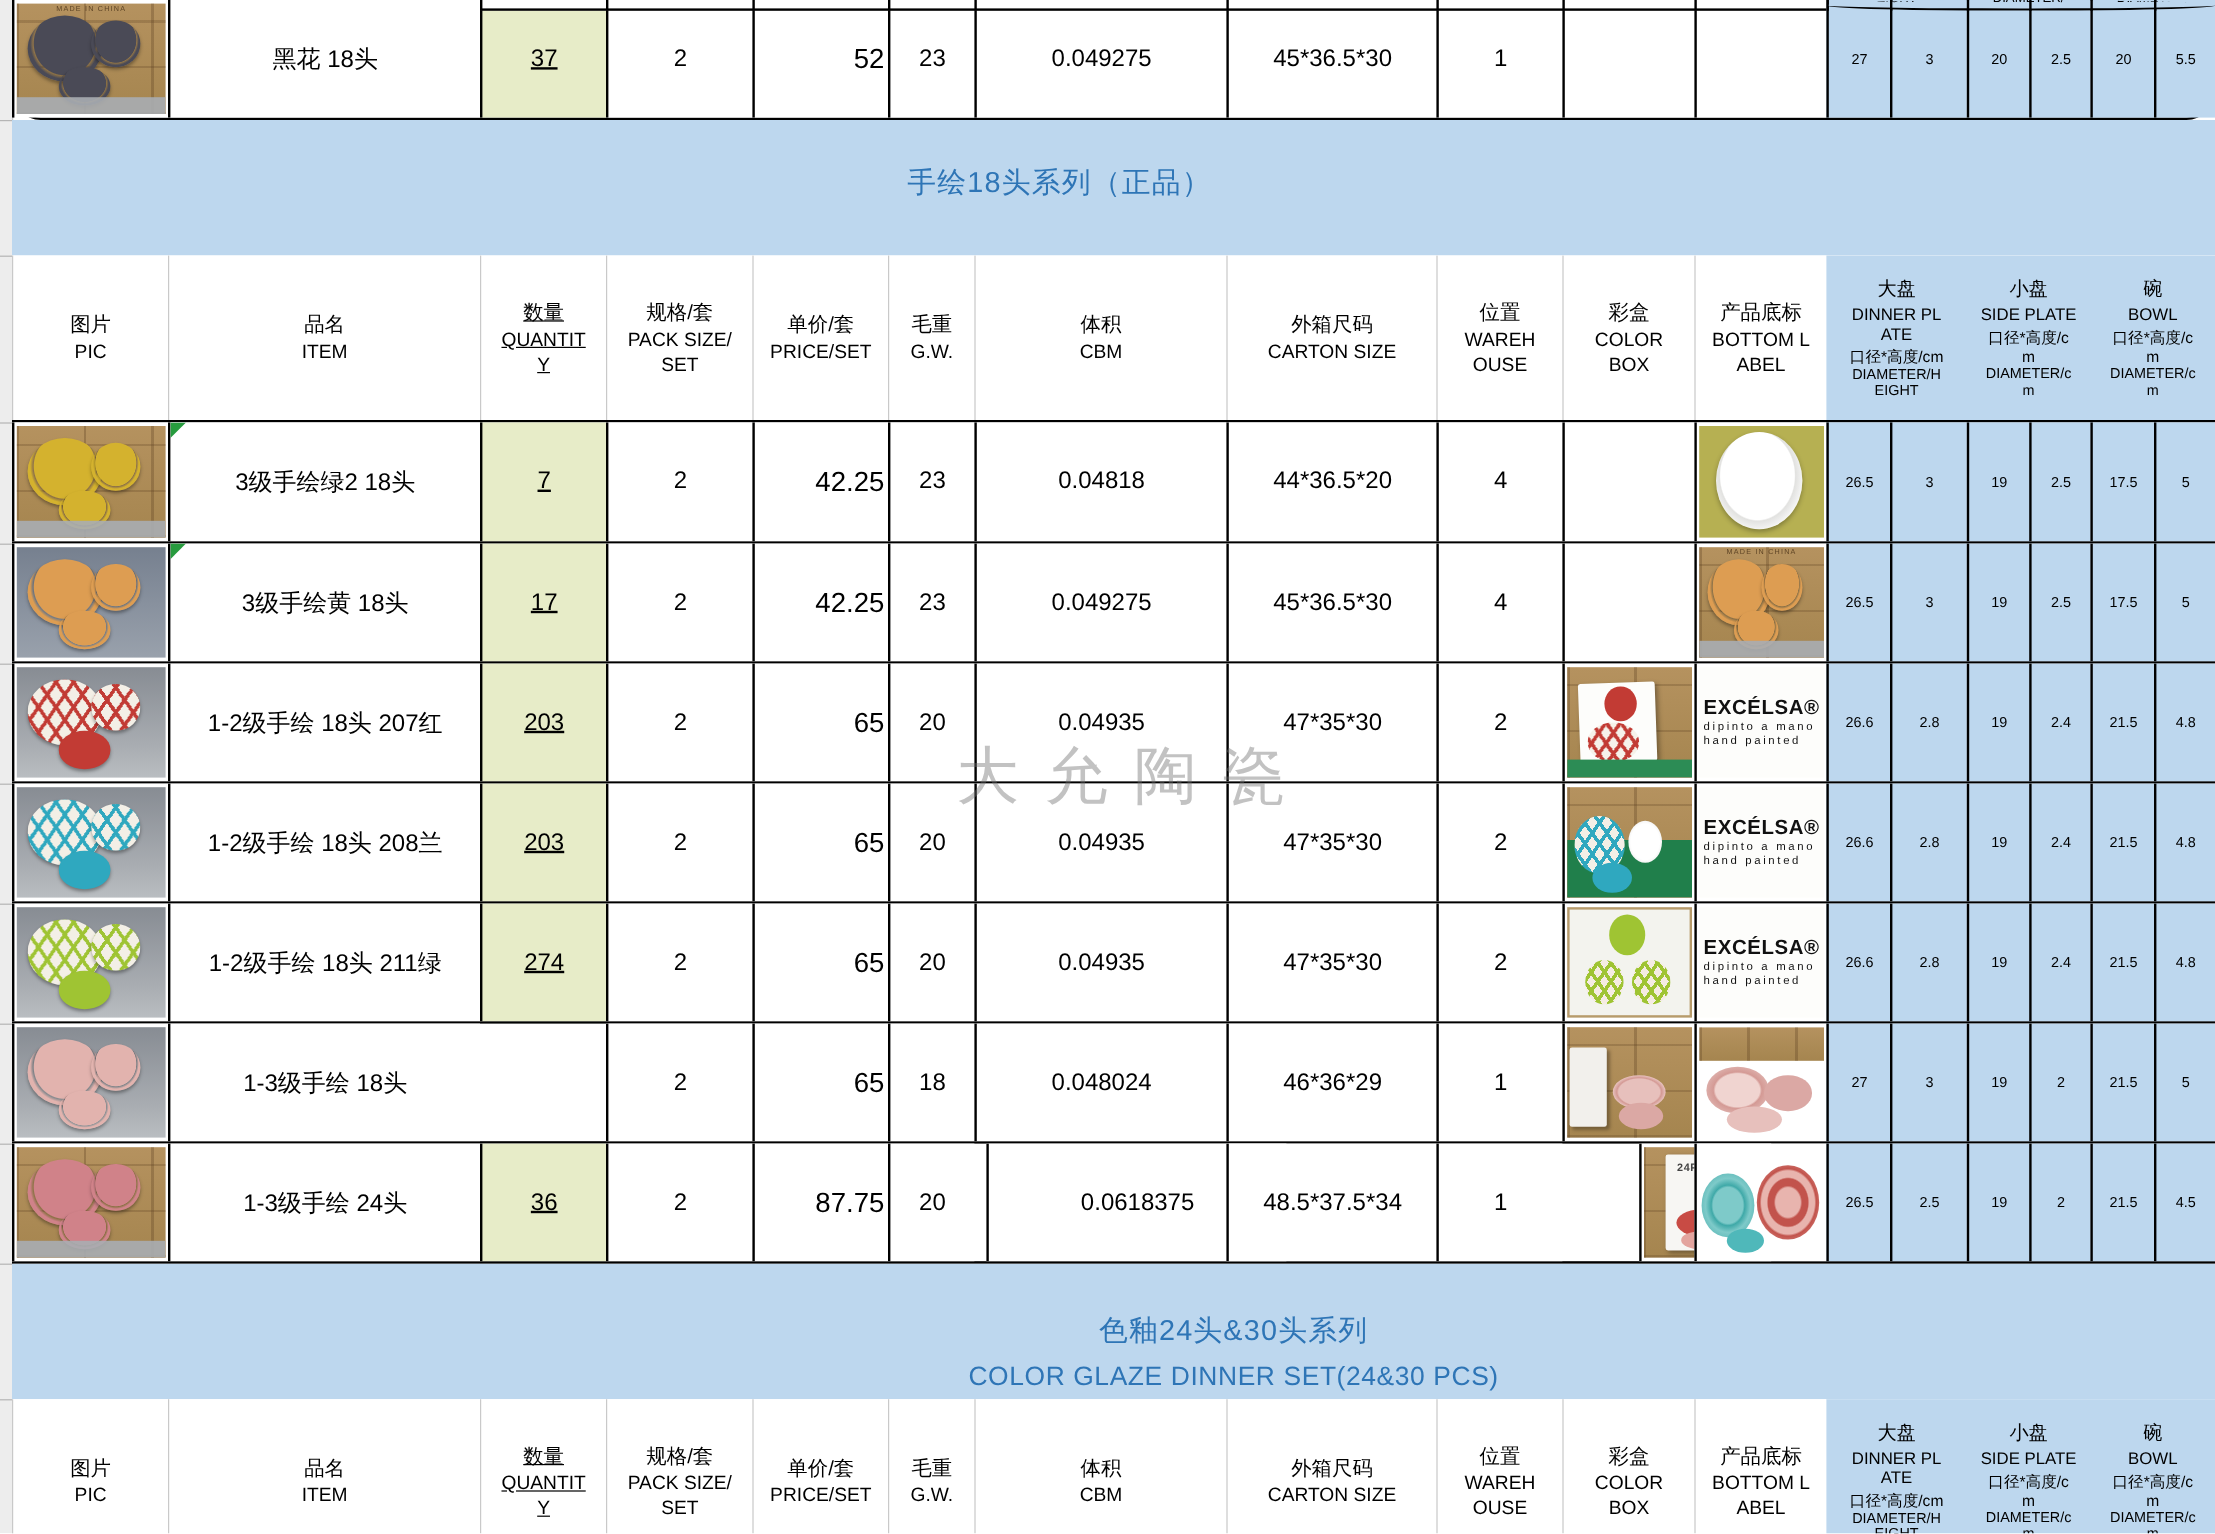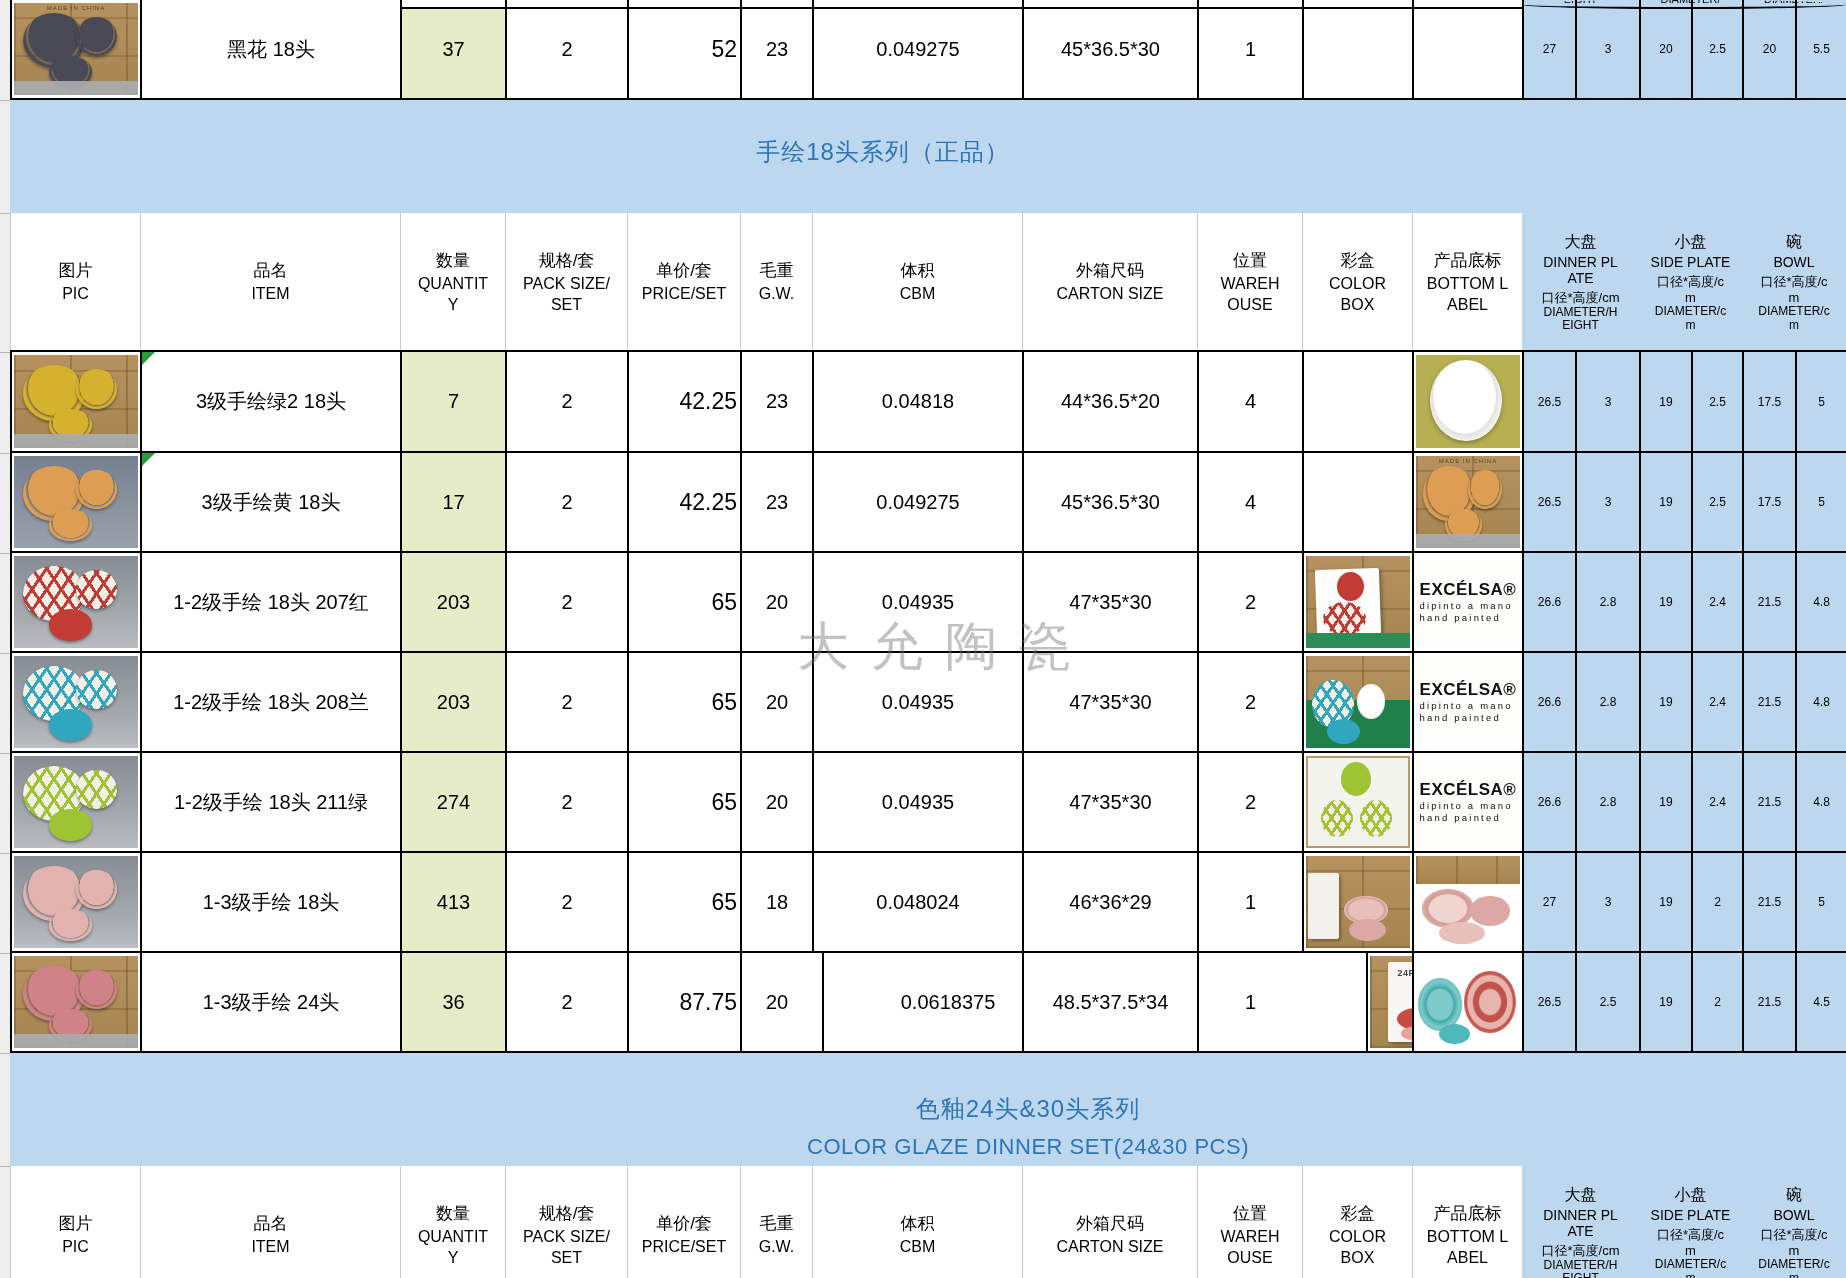--- a/index.html
+++ b/index.html
@@ -7,21 +7,21 @@
          font-family:"Liberation Sans","DejaVu Sans",sans-serif;color:#000;}
   
   #strip{position:absolute;left:0;top:0;width:10px;height:1278px;background:#ededed;border-right:1px solid #c9c9c9;}
   #strip .ln{position:absolute;left:0;width:10px;height:1px;background:#b5b5b5;}
   
   .band{position:absolute;left:10px;width:1836px;box-sizing:border-box;}
   .rowband{border-bottom:2px solid #000;}
   .cell{position:absolute;top:0;bottom:0;box-sizing:border-box;background:#fff;
         border-left:2px solid #000;display:flex;align-items:center;justify-content:center;overflow:hidden;}
   .cell .v{font-size:20px;white-space:nowrap;}
-  .qbg{background:#e7ecc8;}
+  .qbg{background:#e7ecc8;text-decoration:underline;}
   .pricec{justify-content:flex-end;padding-right:3px;}
   .pricec .v{font-size:23px;}
   .bcell{background:#bdd7ee;}
   .bcell .v{font-size:12px;}
   .gt{position:absolute;left:0;top:0;width:0;height:0;border-top:13px solid #279b3e;border-right:13px solid transparent;}
   
   .banner{background:#bdd7ee;display:flex;align-items:center;justify-content:center;}
   .banner-text{text-align:center;color:#2e75b6;}
   .bzh{font-size:24px;letter-spacing:1px;margin-bottom:9px;}
   .ben{font-size:22px;letter-spacing:.5px;}
@@ -143,21 +143,21 @@
   </div>
 
   <div class="band banner" style="top:1053px;height:146px;">
     <div class="banner-text" style="transform:translateX(100px);">
       <div class="bzh">色釉24头&amp;30头系列</div>
       <div class="ben">COLOR GLAZE DINNER SET(24&amp;30 PCS)</div>
     </div>
   </div>
 
   <div id="wm">大允陶瓷</div>
-<div class="band rowband" style="top: 0px; height: 100px;">
+<div class="band rowband" style="top: 0px; height: 100px; border-radius: 24px;">
       <div class="cell pcell" style="left: 0px; width: 130px;">
         <div class="photo bg-box sol floor ph-dark">
           <span class="e e1"></span>
           <span class="e e2"></span>
           <span class="e e3"></span>
           <span class="t">MADE IN CHINA</span>
         </div>
       </div>
       <div class="cell " style="left: 130px; width: 260px;">
         <span class="v">黑花 18头</span>
@@ -617,23 +617,20 @@
       <div class="cell pcell" style="left: 0px; width: 130px;">
         <div class="photo bg-gray sol ph-pink">
           <span class="e e1"></span>
           <span class="e e2"></span>
           <span class="e e3"></span>
         </div>
       </div>
       <div class="cell " style="left: 130px; width: 260px;">
         <span class="v">1-3级手绘 18头</span>
       </div>
-      <div class="cell qbg" style="left: 390px; width: 105px;">
-        <span class="v">413</span>
-      </div>
       <div class="cell " style="left: 495px; width: 122px;">
         <span class="v">2</span>
       </div>
       <div class="cell pricec" style="left: 617px; width: 113px;">
         <span class="v">65</span>
       </div>
       <div class="cell " style="left: 730px; width: 72px;">
         <span class="v">18</span>
       </div>
       <div class="cell " style="left: 802px; width: 210px;">

